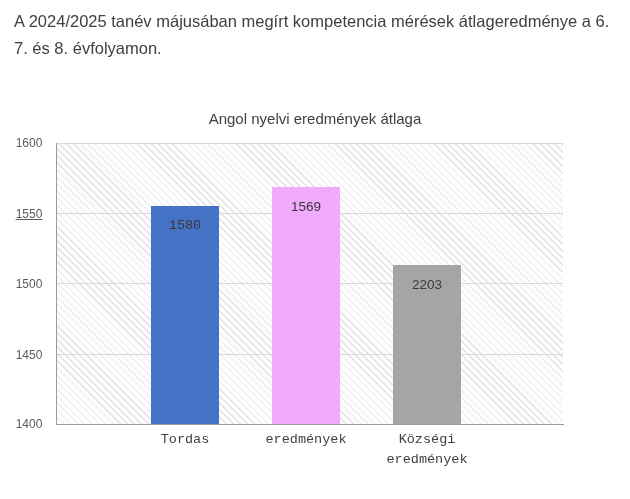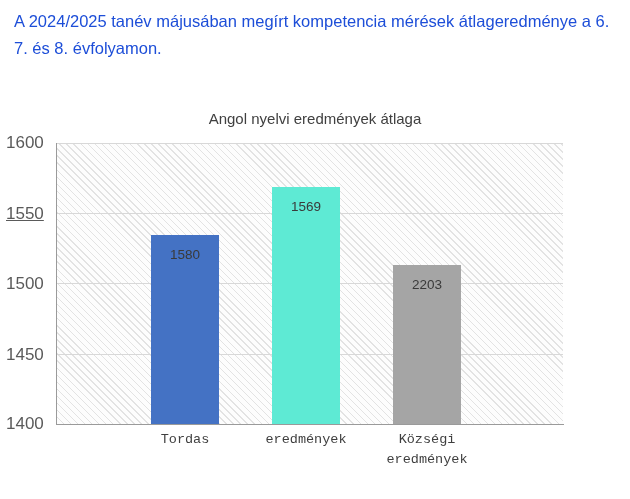--- a/index.html
+++ b/index.html
@@ -19,21 +19,21 @@
     width: 630px;
     height: 499px;
   }
   .headline {
     position: absolute;
     left: 14px;
     top: 8px;
     width: 604px;
     font-size: 16.5px;
     line-height: 27px;
-    color: #1d4ed8;
+    color: #404040;
   }
   .chart-area {
     position: absolute;
     left: 0px;
     top: 100px;
     width: 630px;
     height: 399px;
   }
   .chart-title {
     position: absolute;
@@ -83,22 +83,22 @@
     position: absolute;
     left: 0px;
     width: 507px;
     height: 1px;
     background: #d8d8d8;
   }
   .ytick-label {
     position: absolute;
     right: 0;
     width: 46px;
-    text-align: left;
-    font-size: 17px;
+    text-align: center;
+    font-size: 12px;
     color: #5a5a5a;
     transform: translateY(-50%);
   }
   .ytick-holder {
     position: absolute;
     left: 0px;
     top: 43px;
     width: 52px;
     height: 282px;
   }
@@ -152,25 +152,25 @@
     </div>
 
     <div class="plot-wrap">
       <div class="plot"></div>
 
       <div class="gridline" style="top:0px;"></div>
       <div class="gridline" style="top:70px;"></div>
       <div class="gridline" style="top:140px;"></div>
       <div class="gridline" style="top:211px;"></div>
 
-      <div class="bar" style="left:95px; width:68px; height:189px; background:#4472C4;">
+      <div class="bar" style="left:95px; width:68px; height:218px; background:#4472C4;font-family:Liberation Mono, monospace;">
         <span class="bar-value">1580</span>
       </div>
 
-      <div class="bar" style="left:216px; width:68px; height:237px; background:#5eead4;">
+      <div class="bar" style="left:216px; width:68px; height:237px; background:#f0abfc;">
         <span class="bar-value">1569</span>
       </div>
 
       <div class="bar" style="left:337px; width:68px; height:159px; background:#A5A5A5;">
         <span class="bar-value">2203</span>
       </div>
 
       <div class="axis-left"></div>
       <div class="axis-bottom"></div>
     </div>

